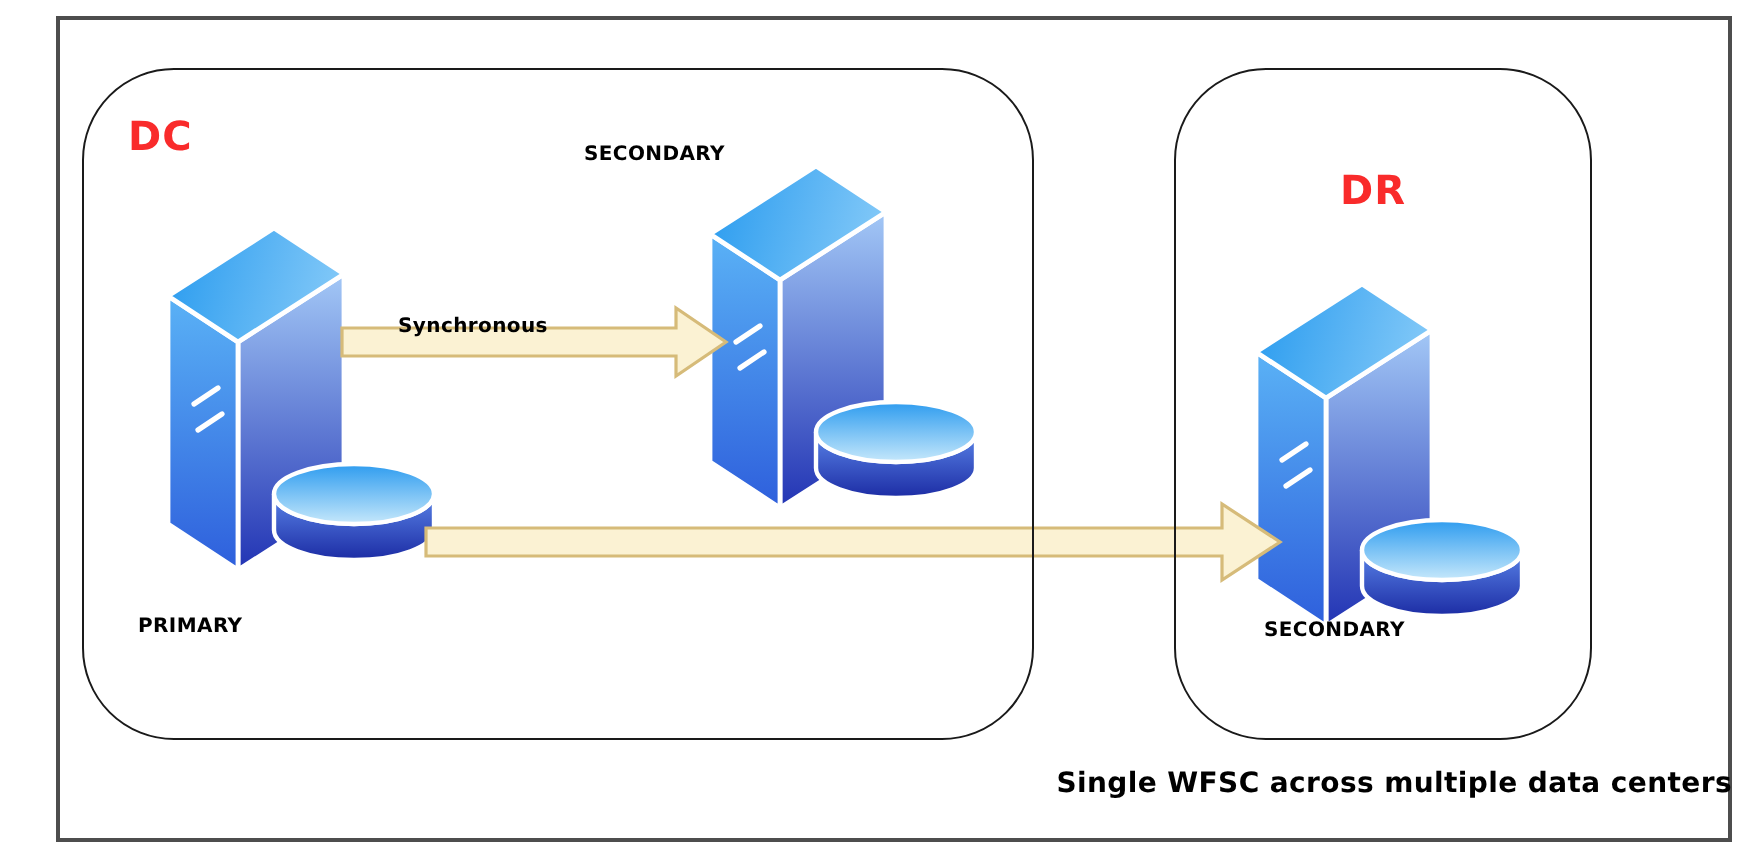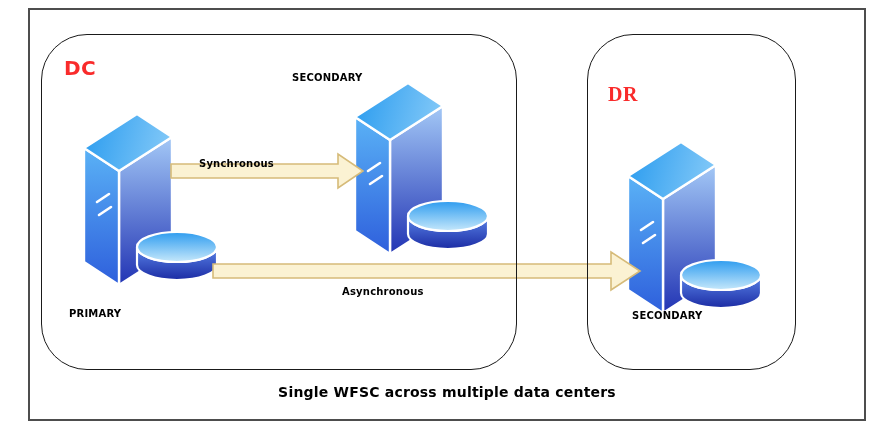--- a/index.html
+++ b/index.html
@@ -15,32 +15,32 @@
     position:absolute;border:1.6px solid var(--box-border,#1a1a1a);border-radius:46px;
     box-sizing:border-box;background:transparent;
   }
   .site-box.dc{left:41px;top:34px;width:476px;height:336px;}
   .site-box.dr{left:587px;top:34px;width:209px;height:336px;}
   .site-label{
     position:absolute;color:var(--site-label,#f82f2f);font-weight:bold;font-size:20px;
     letter-spacing:0.5px;white-space:nowrap;
   }
   .site-label.dc{left:64px;top:42px;margin-top:14px;}
-  .site-label.dr{left:608px;top:83px;font-family:Liberation Serif, serif;}
+  .site-label.dr{left:670px;top:83px;}
   .lbl{
     position:absolute;font-weight:bold;font-size:10px;color:var(--label-text,#000);
     letter-spacing:0.2px;white-space:nowrap;
   }
   .lbl.secondary-dc{left:292px;top:72px;}
   .lbl.synchronous{left:199px;top:138px;margin-top:20px;}
   .lbl.asynchronous{left:342px;top:286px;}
   .lbl.primary{left:69px;top:308px;}
   .lbl.secondary-dr{left:632px;top:310px;}
   .caption{
-    position:absolute;left:28px;top:384px;width:838px;text-align:center;
+    position:absolute;left:28px;top:384px;width:838px;text-align:right;
     font-weight:bold;font-size:14px;color:var(--label-text,#000);letter-spacing:0.2px;
   }
   .server{position:absolute;width:142px;height:180px;}
   .server.primary{left:80px;top:108px;}
   .server.dc-secondary{left:351px;top:77px;}
   .server.dr-secondary{left:624px;top:136px;}
   .arrow{position:absolute;overflow:visible;}
   .arrow polygon{
     fill:var(--arrow-fill,#fbf2d3);
     stroke:var(--arrow-stroke,#d6bb79);
@@ -109,18 +109,17 @@
   </svg>
 
   <div class="site-box dc"></div>
   <div class="site-box dr"></div>
 
   <div class="site-label dc">DC</div>
   <div class="site-label dr">DR</div>
 
   <div class="lbl secondary-dc">SECONDARY</div>
   <div class="lbl synchronous">Synchronous</div>
-  <div class="lbl asynchronous">Asynchronous</div>
   <div class="lbl primary">PRIMARY</div>
   <div class="lbl secondary-dr">SECONDARY</div>
 
   <div class="caption">Single WFSC across multiple data centers</div>
 </div>
 
 </body></html>

